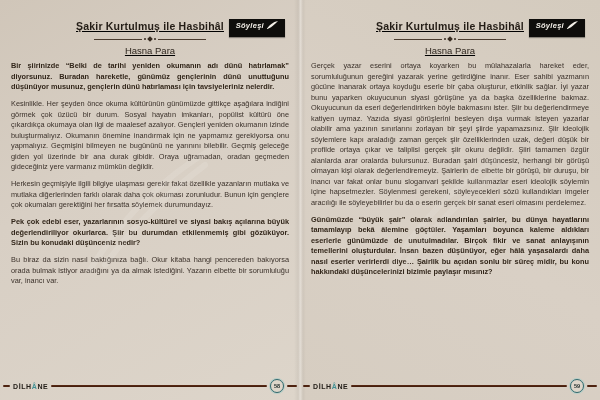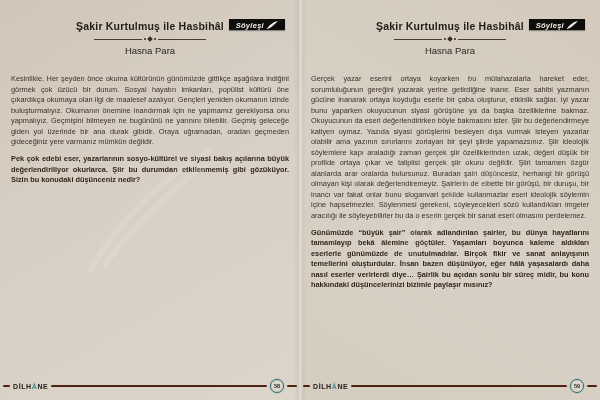--- a/index.html
+++ b/index.html
@@ -16,27 +16,27 @@
     background:linear-gradient(150deg,#d0c6b9 0%,#d8cfc4 40%,#ddd5ca 100%);
   }
   .page.right-page {
     background:linear-gradient(210deg,#d4cbbe 0%,#d9d0c5 55%,#d6cdc1 100%);
   }
   .gutter {
     position:absolute; left:294px; top:0; width:12px; height:400px; pointer-events:none;
     background:linear-gradient(90deg, rgba(0,0,0,0) 0%, rgba(0,0,0,0.05) 35%, rgba(255,255,255,0.28) 55%, rgba(0,0,0,0.04) 75%, rgba(0,0,0,0) 100%);
   }
   
-  .hdr { position:relative; text-align:center; margin-bottom:18px; }
+  .hdr { position:relative; text-align:center; margin-bottom:5px;text-decoration:underline; }
   .title { font-size:10.5px; font-weight:bold; color:#241d16; letter-spacing:0.2px; padding-top:5px; }
   .badge {
     position:absolute; right:4px; top:4px;
     background:#0e0d0b; color:#f4f0e9;
     font-size:7.5px; font-style:italic; font-weight:bold;
-    padding:2px 6px 0 7px; letter-spacing:0.3px;
+    padding:2px 6px 7px 7px; letter-spacing:0.3px;
     display:flex; align-items:center; gap:2px;
     box-shadow:0 1px 1px rgba(0,0,0,0.35);
   }
   .badge svg { display:block; }
   .ornament { margin:5px auto 4px auto; width:112px; display:flex; align-items:center; gap:2px; }
   .ornament .oline { flex:1; height:1px; background:#4a3b2e; }
   .ornament .odot { width:2px; height:2px; border-radius:50%; background:#362a1f; }
   .ornament .odiamond { width:4px; height:4px; background:#362a1f; transform:rotate(45deg); }
   .subtitle { font-size:9.5px; color:#2d251d;text-align:center; }
   
@@ -84,22 +84,25 @@
       <div class="ornament">
         <span class="oline"></span>
           <span class="odot"></span>
           <span class="odiamond"></span>
           <span class="odot"></span>
           <span class="oline"></span>
       </div>
       <div class="subtitle">Hasna Para</div>
     </div>
     <div class="bodytext">
+      <p class="q">Bir şiirinizde “Belki de tarihi yeniden okumanın adı dünü hatırlamak” diyorsunuz. Buradan hareketle, günümüz gençlerinin dünü unuttuğunu düşünüyor musunuz, gençlerin dünü hatırlaması için tavsiyeleriniz nelerdir.</p>
       <p>Kesinlikle. Her şeyden önce okuma kültürünün günümüzde gittikçe aşağılara indiğini görmek çok üzücü bir durum. Sosyal hayatın imkanları, popülist kültürü öne çıkardıkça okumaya olan ilgi de maalesef azalıyor. Gençleri yeniden okumanın izinde buluşturmalıyız. Okumanın önemine inandırmak için ne yapmamız gerekiyorsa onu yapmalıyız. Geçmişini bilmeyen ne bugününü ne yarınını bilebilir. Geçmiş geleceğe giden yol üzerinde bir ana durak gibidir. Oraya uğramadan, oradan geçmeden gideceğiniz yere varmanız mümkün değildir.</p>
+      <p>Herkesin geçmişiyle ilgili bilgiye ulaşması gerekir fakat özellikle yazanların mutlaka ve mutlaka diğerlerinden farklı olarak daha çok okuması zorunludur. Bunun için gençlere çok okumaları gerektiğini her fırsatta söylemek durumundayız.</p>
       <p class="q">Pek çok edebi eser, yazarlarının sosyo-kültürel ve siyasi bakış açılarına büyük değerlendiriliyor okurlarca. Şiir bu durumdan etkilenmemiş gibi gözüküyor. Sizin bu konudaki düşünceniz nedir?</p>
+      <p>Bu biraz da sizin nasıl baktığınıza bağlı. Okur kitaba hangi pencereden bakıyorsa orada bulmak istiyor aradığını ya da almak istediğini. Yazarın elbette bir sorumluluğu var, inancı var.</p>
     </div>
     <div class="footer">
       <span class="fdash"></span>
       <span class="logo"><span>DİLH</span><span class="accent">Â</span><span>NE</span></span>
       <span class="frule"></span>
       <span class="pagenum">58</span>
       <span class="fdash end"></span>
     </div>
   </div>
 

